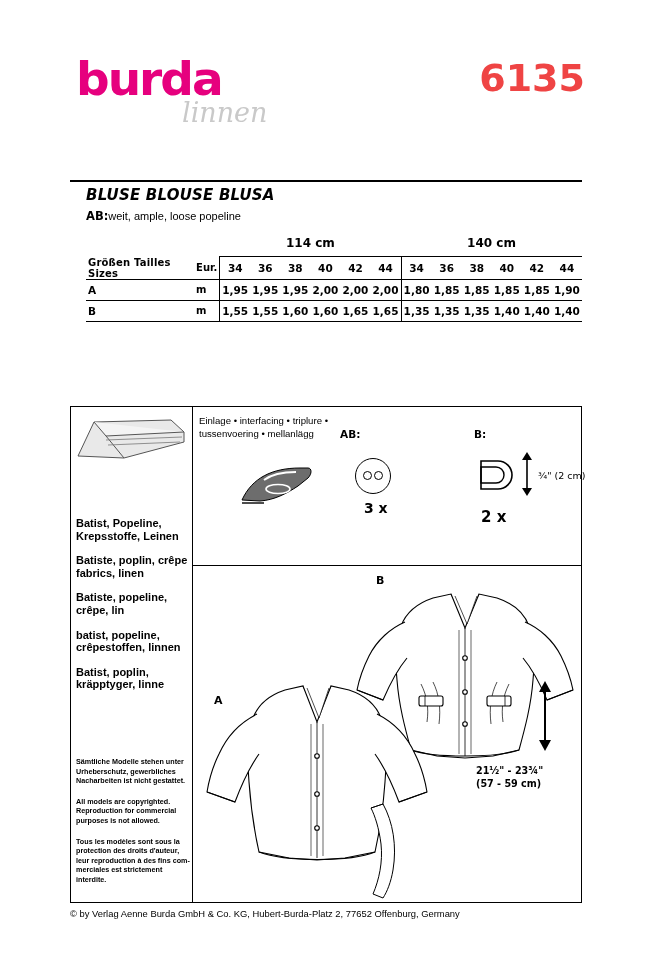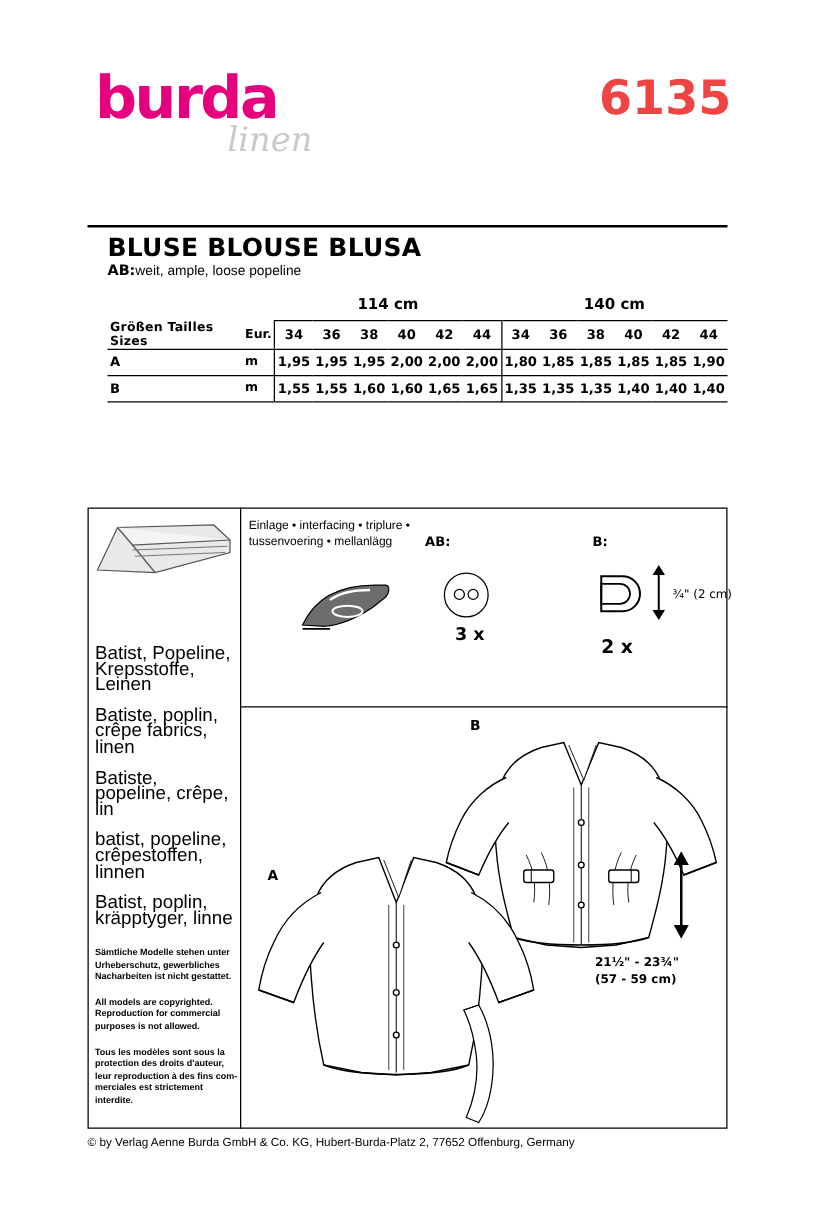--- a/index.html
+++ b/index.html
@@ -67,22 +67,23 @@
     width: 512px;
     height: 2px;
     background: #000;
   }
   .title-main {
     position: absolute;
     left: 86px;
     top: 186px;
     font-family: "DejaVu Sans", sans-serif;
     font-weight: bold;
-    font-size: 20px;
+    font-size: 15px;
     letter-spacing: 0.2px;
+    font-style: italic;
   }
   .title-sub {
     position: absolute;
     left: 86px;
     top: 209px;
     font-size: 11px;
   }
   .title-sub b {
     font-family: "DejaVu Sans", sans-serif;
     font-weight: bold;
@@ -166,22 +167,23 @@
     height: 1px;
     background: #000;
   }
 
   
   .fabric-list {
     position: absolute;
     left: 76px;
     top: 517px;
     width: 112px;
-    font-size: 15px;
+    font-size: 11px;
     line-height: 12.6px;
+    font-weight: bold;
   }
   .fabric-list p { margin: 0 0 12px 0; }
 
   .copy-block {
     position: absolute;
     left: 76px;
     top: 757px;
     width: 115px;
     font-size: 7.2px;
     line-height: 9.6px;
@@ -337,21 +339,21 @@
     font-size: 9.4px;
   }
 </style>
 </head>
 <body>
 
 <div class="page">
 
   <div class="brand">
     <div class="brand-burda">burda</div>
-    <div class="brand-style">linen</div>
+    <div class="brand-style">linnen</div>
   </div>
   <div class="pattern-number">6135</div>
 
   <div class="title-rule"></div>
   <div class="title-main">BLUSE BLOUSE BLUSA</div>
   <div class="title-sub">
     <b>AB:</b><span>weit, ample, loose popeline</span>
   </div>
 
   <table class="mtable">

